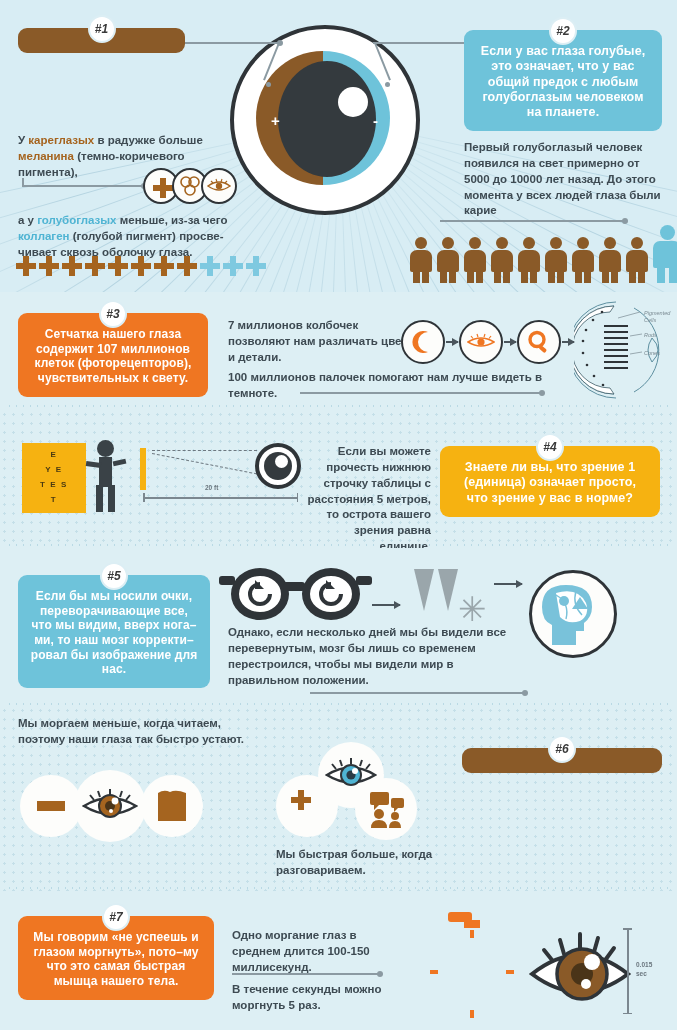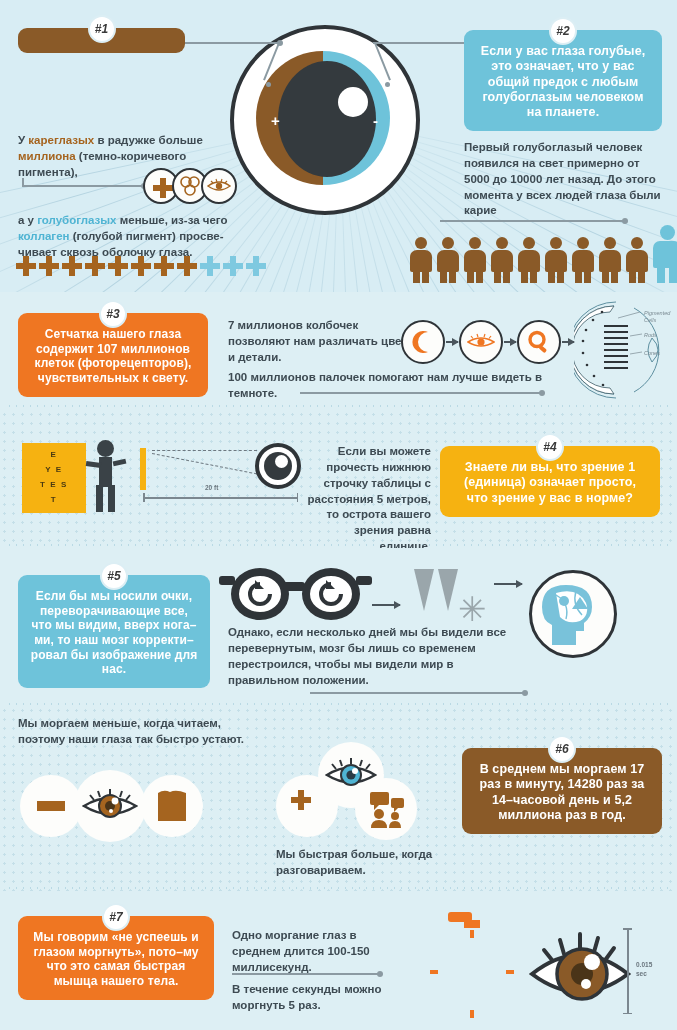--- a/index.html
+++ b/index.html
@@ -240,21 +240,21 @@
   <div class="leader" style="left:374px; top:43px; height:40px; transform:rotate(-22deg); transform-origin:top center;"></div>
   <div class="leaderdot" style="left:385px; top:82px;"></div>
   <div class="connector" style="left:373px; top:42px; width:95px;"></div>
 
   <div class="callout brown" style="left:18px; top:28px; width:167px; font-size:12.5px;">
     <div class="badge">#1</div>
   </div>
 
   <div class="para" style="left:18px; top:133px; width:200px;">
     У <span class="hl-brown">кареглазых</span> в радужке больше<br>
-    <span class="hl-brown">миллиона</span> (темно-коричевого<br>пигмента),
+    <span class="hl-brown">меланина</span> (темно-коричевого<br>пигмента),
   </div>
 
   <div class="connector" style="left:22px; top:185px; width:122px;"></div>
   <div style="position:absolute;left:22px;top:178px;width:2px;height:9px;background:#8b9aa2;"></div>
 
   <div class="circ" style="left:143px; top:168px; width:36px; height:36px;">
     <span class="plus-ico" style="color:#a5641f; width:17px; height:17px;"></span>
   </div>
   <div class="circ" style="left:172px; top:168px; width:36px; height:36px;">
     <svg width="22" height="20" viewBox="0 0 22 20">
@@ -572,21 +572,20 @@
       <path d="M5 38 Q5 30 13 30 Q21 30 21 38 Z" fill="#a5641f"></path>
       <circle cx="29" cy="26" r="4" fill="#a5641f"></circle>
       <path d="M23 38 Q23 31 29 31 Q35 31 35 38 Z" fill="#a5641f"></path>
     </svg>
   </div>
 
   <div class="para" style="left:276px; top:847px; width:180px;">Мы быстрая больше, когда разговариваем.</div>
 
   <div class="callout brown" style="left:462px; top:748px; width:200px; font-size:12.5px;">
     <div class="badge">#6</div>
-    <div>В среднем мы моргаем 17 раз в минуту, 14280 раз за 14–часовой день и 5,2 миллиона раз в год.</div>
   </div>
 
   <div class="band band-plain" style="top:891px; height:139px;"></div>
 
   <div class="callout orange" style="left:18px; top:916px; width:196px; font-size:12px;">
     <div class="badge">#7</div>
     <div>Мы говорим «не успеешь и глазом моргнуть», пото–му что это самая быстрая мышца нашего тела.</div>
   </div>
 
   <div class="para" style="left:232px; top:928px; width:175px;">Одно моргание глаз в среднем длится 100-150 миллисекунд.</div>

